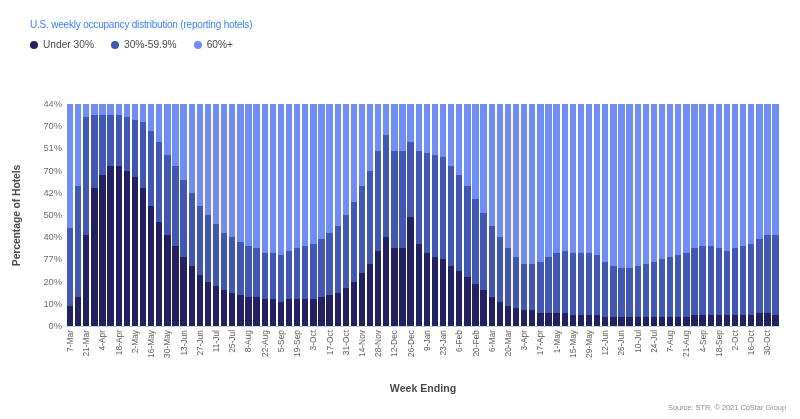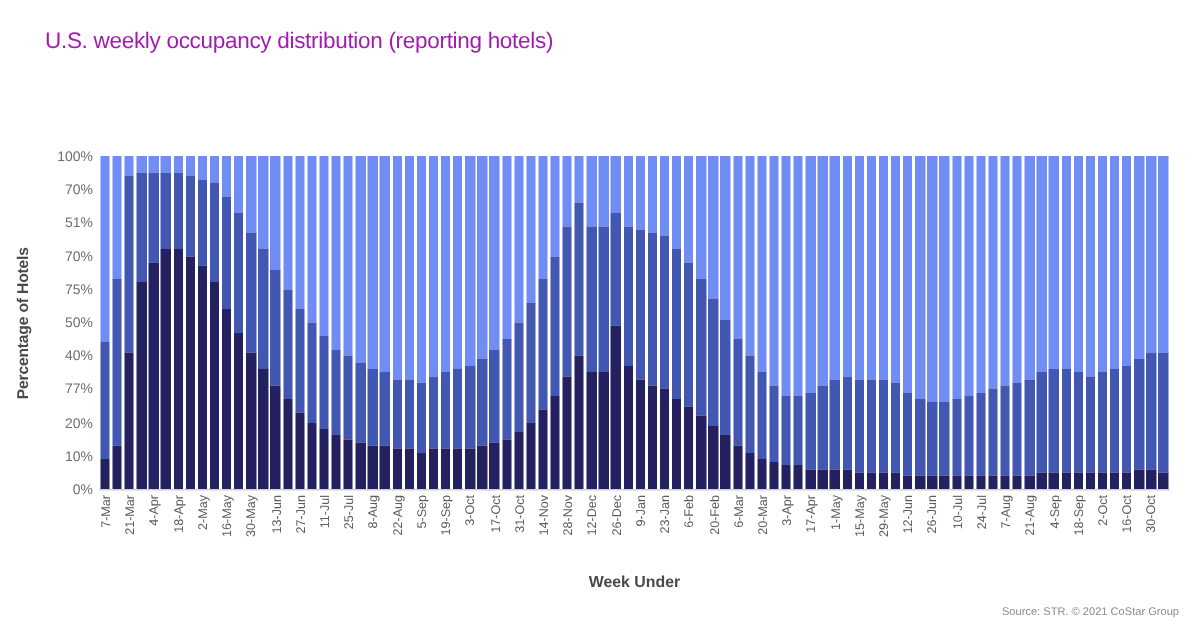--- a/index.html
+++ b/index.html
@@ -30,22 +30,22 @@
   }
   .chart-title {
     font-size: 20.5px;
     font-weight: bold;
     color: #444444;
     letter-spacing: -0.4px;
     line-height: 1.12;
     white-space: nowrap;
   }
   .chart-subtitle {
-    font-size: 15px;
-    color: #a21caf;
+    font-size: 10px;
+    color: #3b82f6;
     margin-top: 5px;
     letter-spacing: -0.2px;
     white-space: nowrap;
   }
 
   
   .legend {
     display: flex;
     align-items: center;
     margin-top: 9px;
@@ -180,38 +180,52 @@
     white-space: nowrap;
   }
 </style>
 </head>
 <body>
 
 <div id="chart-root">
 
   <div class="header">
     <div class="chart-subtitle">U.S. weekly occupancy distribution (reporting hotels)</div>
+    <div class="legend" id="legend">
+        <div class="legend-item">
+          <span class="legend-swatch" style="background: rgb(36, 33, 97);"></span>
+          <span class="legend-label">Under 30%</span>
+        </div>
+        <div class="legend-item">
+          <span class="legend-swatch" style="background: rgb(66, 87, 178);"></span>
+          <span class="legend-label">30%-59.9%</span>
+        </div>
+        <div class="legend-item">
+          <span class="legend-swatch" style="background: rgb(111, 141, 245);"></span>
+          <span class="legend-label">60%+</span>
+        </div>
+      </div>
   </div>
 
   <div class="plot-wrap">
 
     <div class="y-axis-title">Percentage of Hotels</div>
 
     <div class="y-ticks" id="y-ticks">
         <div class="y-tick" style="top: 222px;">0%</div>
         <div class="y-tick" style="top: 199.8px;">10%</div>
         <div class="y-tick" style="top: 177.6px;">20%</div>
         <div class="y-tick" style="top: 155.4px;">77%</div>
         <div class="y-tick" style="top: 133.2px;">40%</div>
         <div class="y-tick" style="top: 111px;">50%</div>
-        <div class="y-tick" style="top: 88.8px;">75%</div>
+        <div class="y-tick" style="top: 88.8px;">42%</div>
         <div class="y-tick" style="top: 66.6px;">70%</div>
         <div class="y-tick" style="top: 44.4px;">51%</div>
         <div class="y-tick" style="top: 22.2px;">70%</div>
-        <div class="y-tick" style="top: 0px;">100%</div>
+        <div class="y-tick" style="top: 0px;">44%</div>
       </div>
 
     <div class="plot-area" id="plot-area">
         <div class="bar-col" title="7-Mar">
           <div class="seg" style="background: rgb(111, 141, 245); height: 56%;"></div>
           <div class="seg" style="background: rgb(66, 87, 178); height: 35%;"></div>
           <div class="seg" style="background: rgb(36, 33, 97); height: 9%;"></div>
         </div>
         <div class="bar-col" title="14-Mar">
           <div class="seg" style="background: rgb(111, 141, 245); height: 37%;"></div>
@@ -824,17 +838,17 @@
         <div class="x-tick">
           <span>16-Oct</span>
         </div>
         <div class="x-tick"></div>
         <div class="x-tick">
           <span>30-Oct</span>
         </div>
         <div class="x-tick"></div>
       </div>
 
-    <div class="x-axis-title">Week Under</div>
+    <div class="x-axis-title">Week Ending</div>
   </div>
 
   <div class="source-note">Source: STR. © 2021 CoStar Group</div>
 </div>
 
 </body></html>

